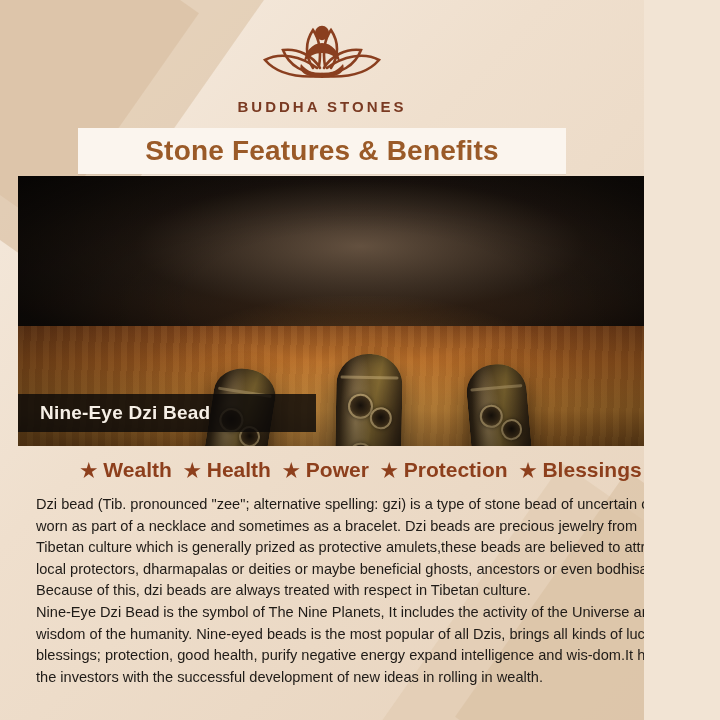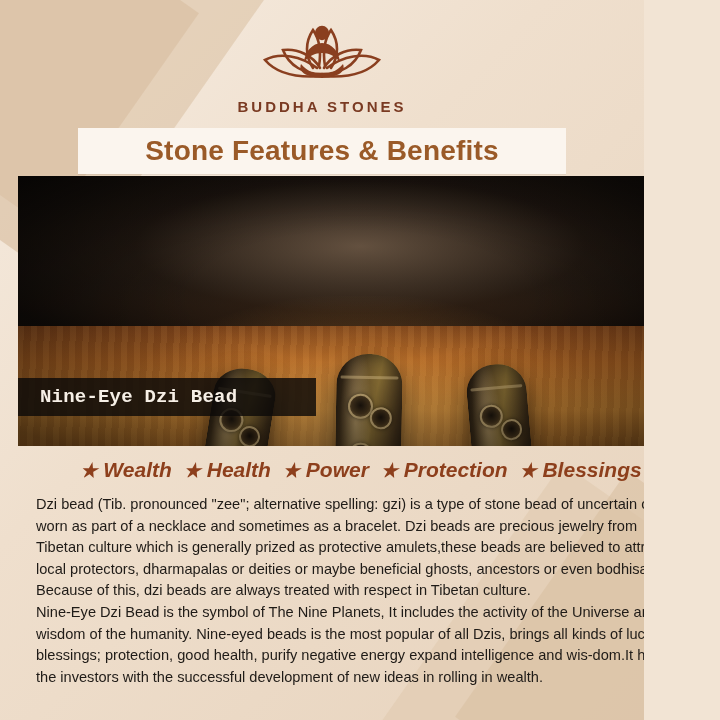--- a/index.html
+++ b/index.html
@@ -185,43 +185,41 @@
     transform: rotate(1deg);
   }
   .bead-right {
     left: 455px; top: 188px;
     width: 60px; height: 200px;
     transform: rotate(-5deg);
   }
   .hero-caption {
     position: absolute;
     left: 0;
-    bottom: 30px;
+    bottom: 14px;
     min-width: 250px;
     padding: 8px 26px 8px 22px;
     background: rgba(12,10,9,.82);
     color: #f6efe6;
     font-size: 19px;
     font-weight: bold;
     letter-spacing: .2px;
-    font-family: Liberation Mono, monospace;
   }
 
   
   .benefits {
     position: absolute;
     top: 458px;
     left: 18px;
     width: 684px;
     text-align: center;
     color: #8d3f1c;
     font-size: 21px;
     font-weight: bold;
     white-space: nowrap;
-    font-style: italic;
   }
   .benefits .star {
     color: #8d3f1c;
     font-size: 19px;
     padding: 0 4px;
   }
   .benefits .b {
     padding: 0 2px;
   }
 

